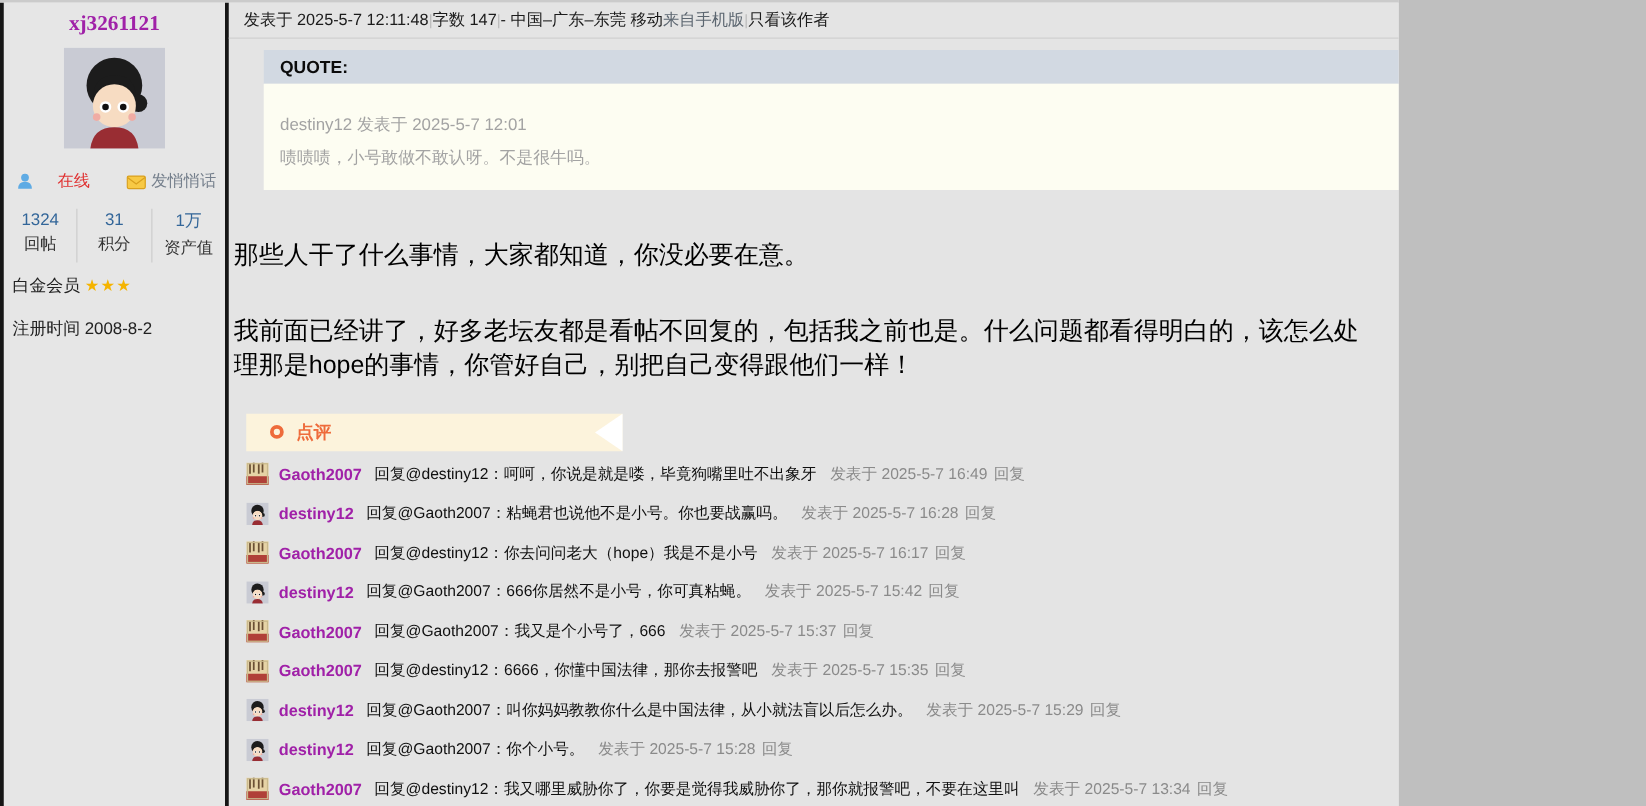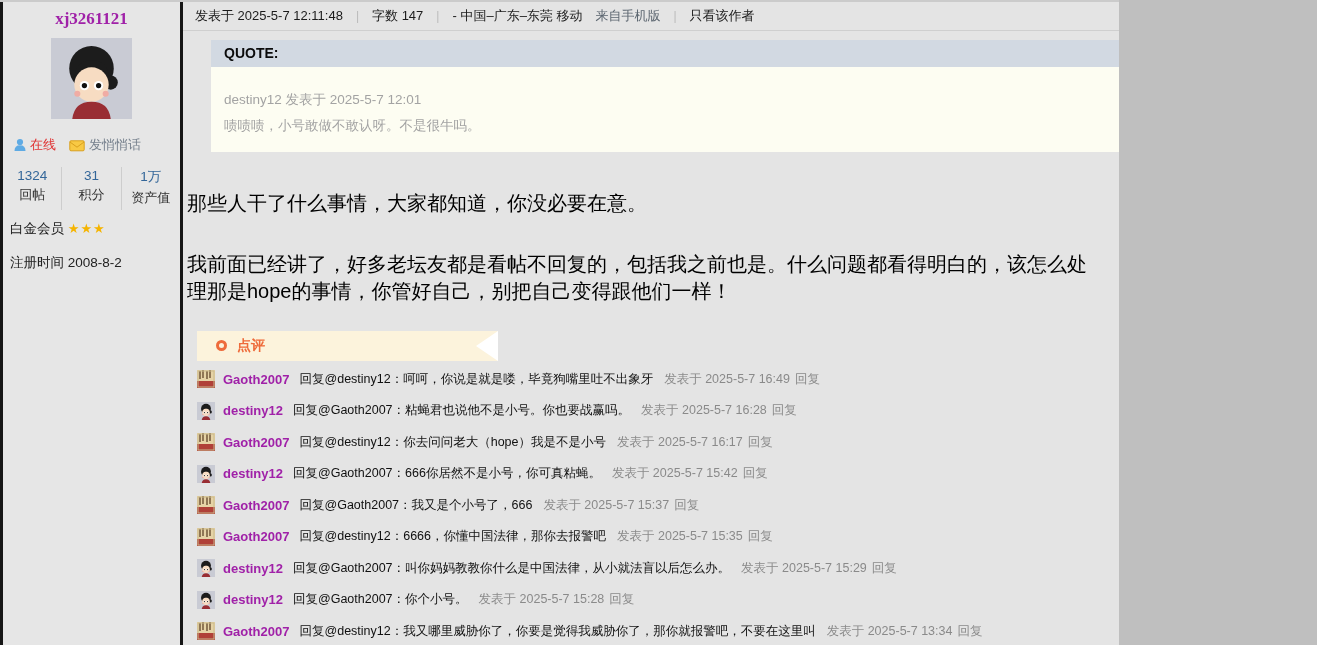--- a/index.html
+++ b/index.html
@@ -14,35 +14,35 @@
   
   .sidebar {
     width:180px; flex:none; background:#E6E6E6;
     border-left:3px solid #161616; padding-top:7px;
   }
   .uname {
     text-align:center; font-family:"Liberation Serif", serif;
     font-weight:bold; font-size:17px; color:#A021A8; cursor:pointer;
   }
   .avatar-box { width:81px; height:81px; margin:9px auto 0 auto; display:block; }
-  .presence { display:flex; align-items:center; gap:3px; margin:17px 0 0 10px; font-size:13px;text-align:center; }
+  .presence { display:flex; align-items:center; gap:19px; margin:17px 0 0 10px; font-size:13px;text-align:center; }
   .online-txt { color:#E03131; }
   .pm { display:flex; align-items:center; gap:4px; margin-left:10px; color:#76808D; cursor:pointer; }
   .stats { display:flex; margin-top:13px; }
   .stat { flex:1; text-align:center; padding:1px 0 3px; }
   .stat + .stat { border-left:1px solid #CDCDCD; }
   .stat .num { color:#336699; font-size:13.5px; cursor:pointer; }
   .stat .lbl { color:#333; font-size:13px; margin-top:3px; }
   .rank { margin:10px 0 0 7px; font-size:13.5px; color:#222; }
   .stars { color:#F5B400; font-size:13px; letter-spacing:1px; }
   .regtime { margin:16px 0 0 7px; font-size:13.5px; color:#222; }
   
   .content { flex:1; min-width:0; background:#E4E4E4; border-left:3px solid #161616; }
   .header-row {
-    height:29px; display:flex; align-items:center; gap:13px;
+    height:29px; display:flex; align-items:center; 
     padding:0 12px; border-bottom:1px solid #CFCFCF; font-size:13px; color:#1b1b1b;
   }
   .hsep { color:#BBB; font-size:12px; }
   .hdr-link { cursor:pointer; }
   .from-mobile { color:#5c6670; cursor:pointer; }
   
   .quote { margin:9px 0 0 28px; }
   .quote-head { background:#D2D9E2; padding:5px 13px 6px; font-weight:bold; font-size:14px; color:#0b0b0b; }
   .quote-body { background:#FDFDF2; padding:20px 13px 12px; font-size:13.5px; color:#A3A3A3; line-height:1.95; }
   

